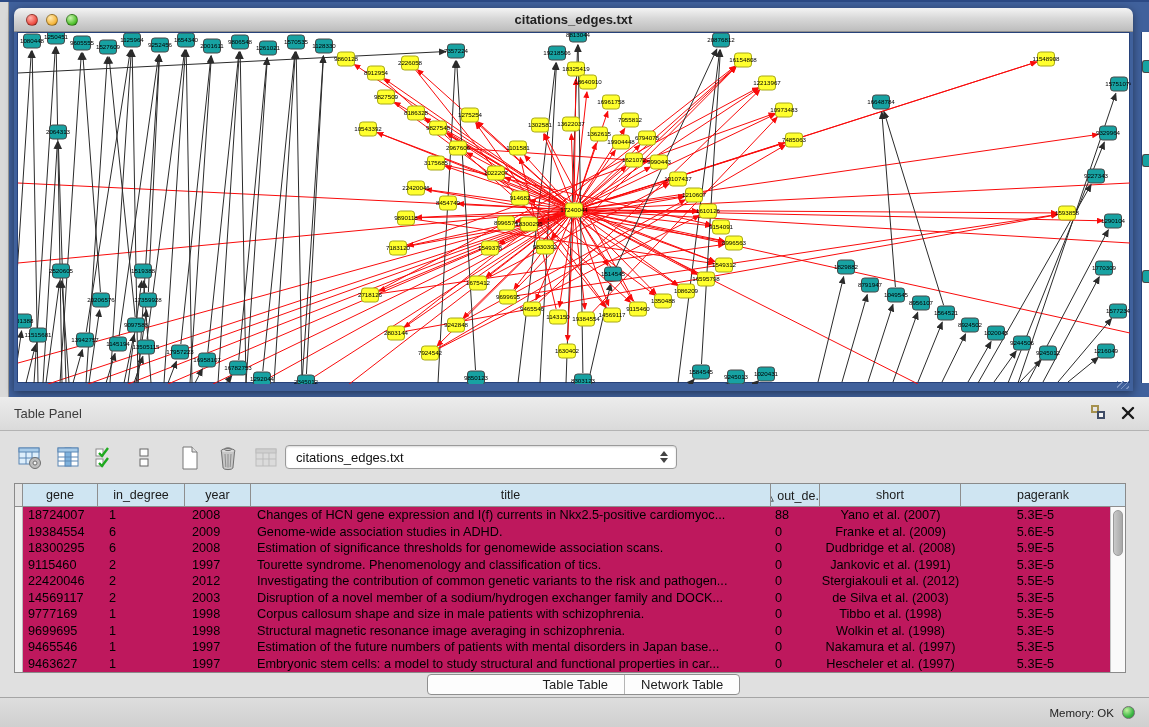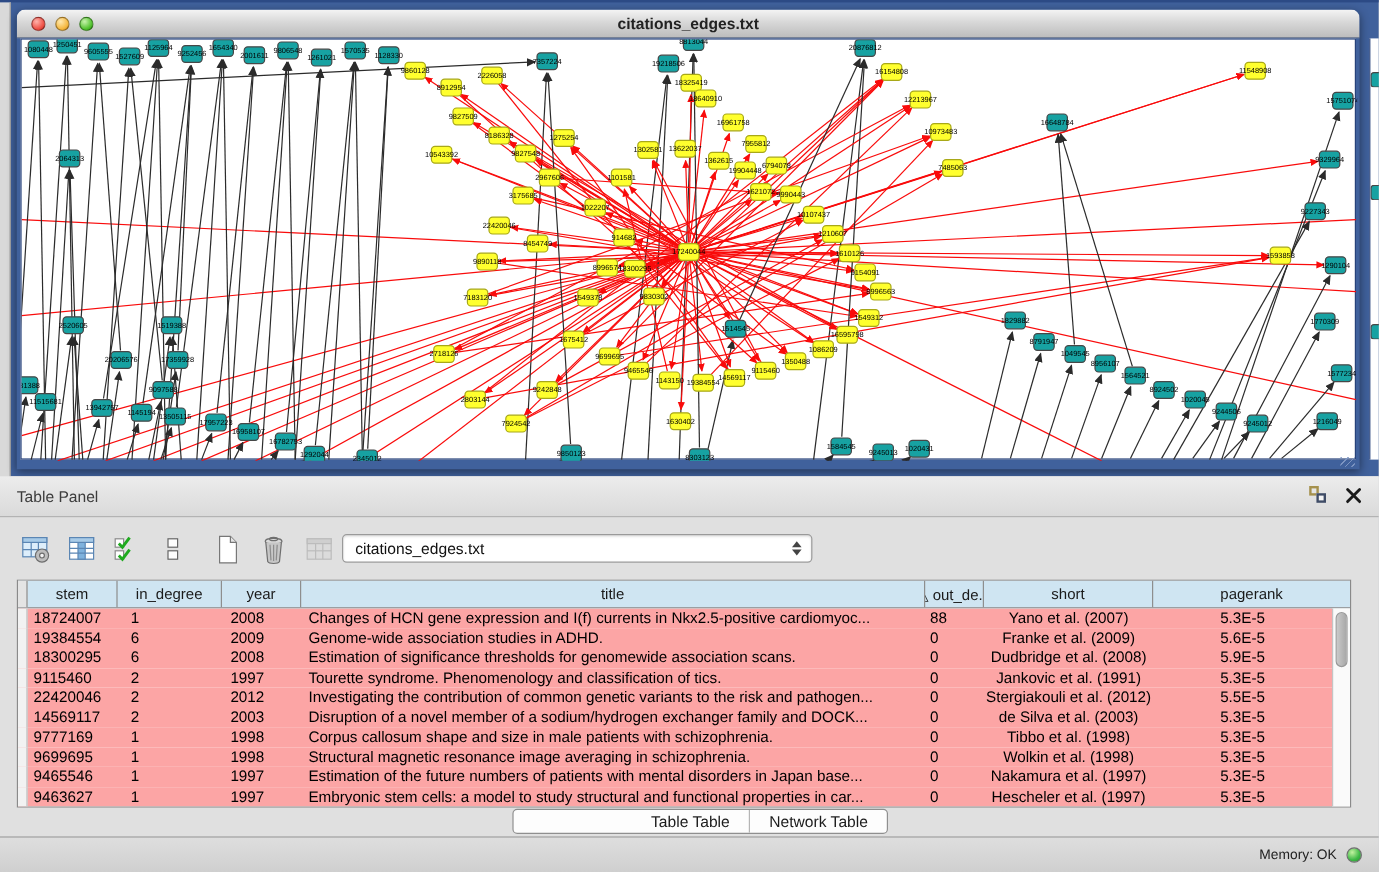--- a/index.html
+++ b/index.html
@@ -70,21 +70,21 @@
   .stepper .down { width:0; height:0; border-left:4px solid transparent;
     border-right:4px solid transparent; border-top:5px solid #444; }
 
   .table-box { position:absolute; left:14px; top:86px; width:1112px; height:190px;
     background:#fff; border:1px solid #8a8a8a; }
   .thead { display:flex; height:23px; background:#cfe5f2; border-bottom:1px solid #8e8e8e; }
   .thead .cell { border-right:1px solid #8e8e8e; font-size:12.5px; color:#1a1a1a;
     display:flex; align-items:center; justify-content:center; overflow:hidden; white-space:nowrap; }
   .thead .c0 { background:#e4e4e4; }
   .trows { position:absolute; left:0; top:23px; right:15px; bottom:0; overflow:hidden; }
-  .trow { display:flex; height:16.5px; background:#fca5a5;justify-content:space-between; }
+  .trow { display:flex; height:16.5px; background:#be185d;justify-content:space-between; }
   .trow .cell { font-size:12.7px; color:#000; line-height:16.5px; white-space:nowrap;
     overflow:hidden; }
   .c0 { width:8px; flex:none; background:#ececec; border-right:1px solid #bbb; }
   .trow .c0 { background:#f2f2f2; }
   .c1 { width:75px; flex:none; padding-left:5px; }
   .c2 { width:87px; flex:none; padding-left:11px; }
   .c3 { width:66px; flex:none; padding-left:7px; }
   .c4 { width:520px; flex:none; padding-left:6px; }
   .c5 { width:49px; flex:none; padding-left:4px; }
   .c6 { width:141px; flex:none; text-align:center; }
@@ -657,21 +657,21 @@
     <span class="combo-text">citations_edges.txt</span>
     <span class="stepper">
       <span class="up"></span>
         <span class="down"></span>
     </span>
   </div>
 
   <div class="table-box">
     <div class="thead">
       <div class="cell c0"></div>
-      <div class="cell c1">stem</div>
+      <div class="cell c1">gene</div>
       <div class="cell c2">in_degree</div>
       <div class="cell c3">year</div>
       <div class="cell c4">title</div>
       <div class="cell c5">△ out_de...</div>
       <div class="cell c6">short</div>
       <div class="cell c7" style="border-right:none">pagerank</div>
     </div>
     <div class="trows">
         <div class="trow">
           <div class="cell c0"></div>

